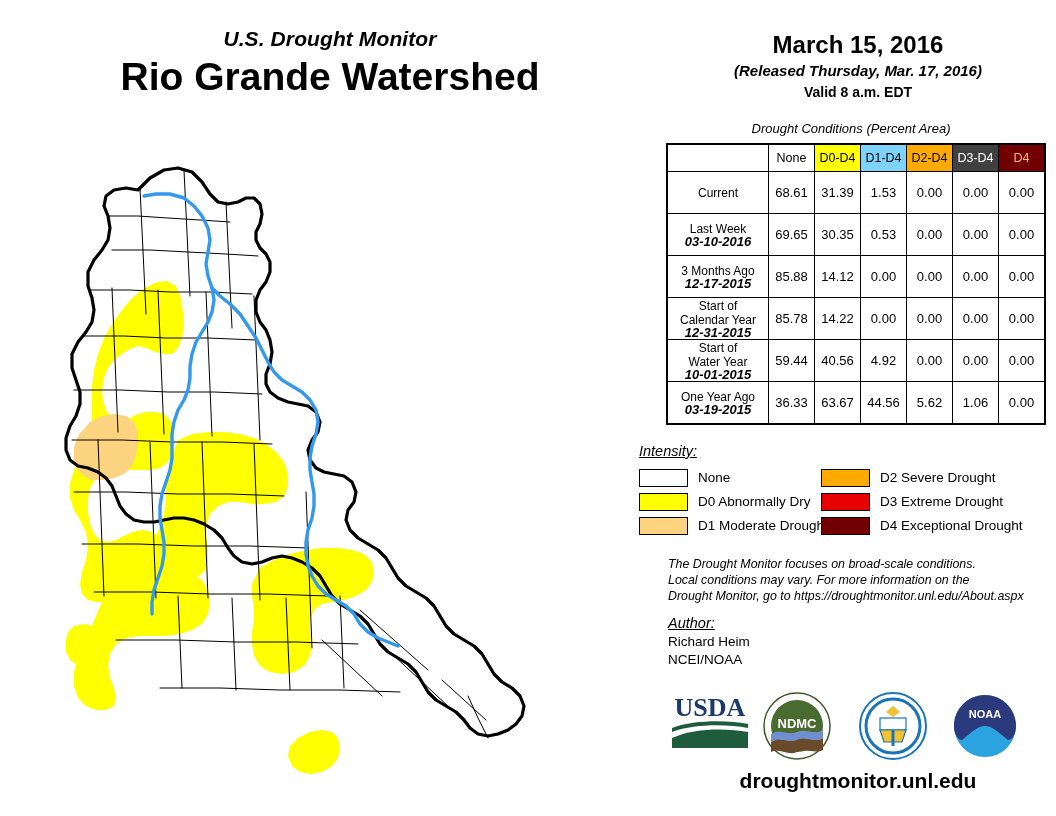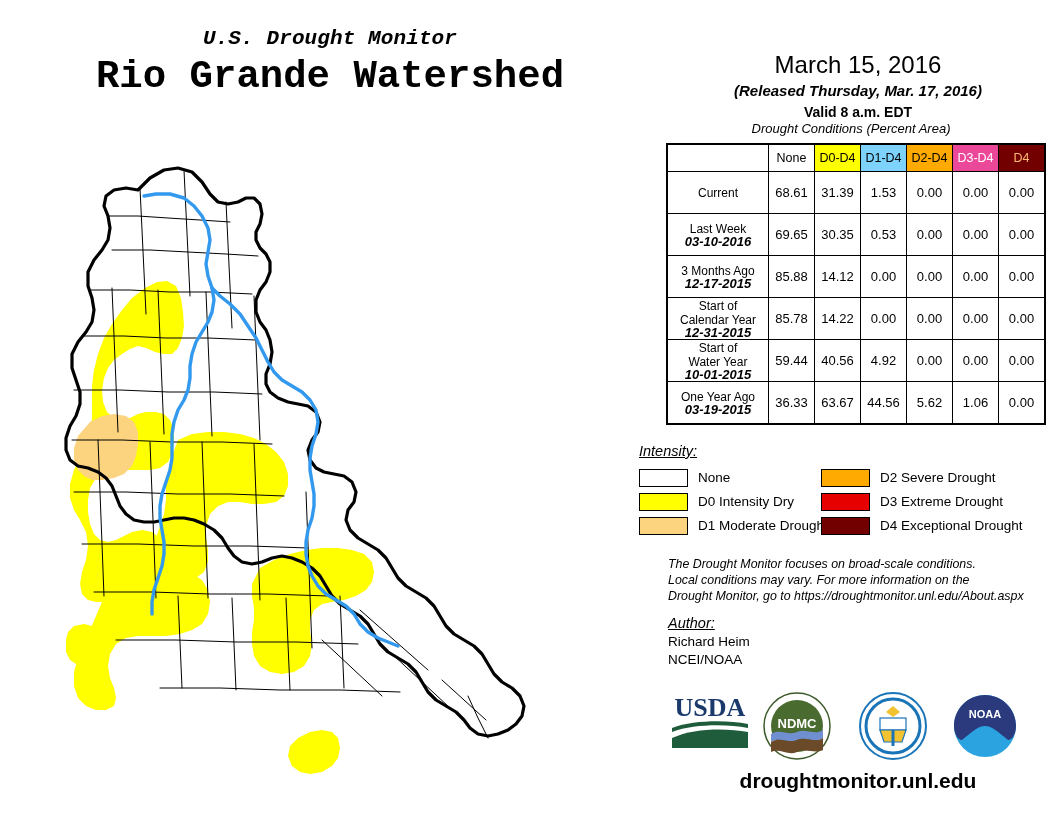--- a/index.html
+++ b/index.html
@@ -13,21 +13,21 @@
     position: relative;
     overflow: hidden;
     font-family: "Liberation Sans", sans-serif;
     color: #000000;
   }
 
   
   #left-panel {
     position: absolute;
     left: 0; top: 0;
-    width: 660px; height: 611px; font-family: Liberation Mono, monospace;
+    width: 660px; height: 611px;
   }
   #title-block {
     position: absolute;
     left: 0; top: 26px;
     width: 660px;
     text-align: center;
   }
   #dm-supertitle {
     font-size: 21px;
     font-weight: bold;
@@ -55,23 +55,22 @@
     width: 396px; height: 816px;
   }
   #date-block {
     position: absolute;
     left: 0; top: 30px;
     width: 396px;
     text-align: center;
   }
   #valid-date {
     font-size: 24px;
-    font-weight: normal;
+    font-weight: bold;
     line-height: 29px;
-    margin-top: 20px;
   }
   #released-date {
     font-size: 15px;
     font-weight: bold;
     font-style: italic;
     line-height: 20px;
     margin-top: 2px;
   }
   #valid-time {
     font-size: 14px;
@@ -133,21 +132,21 @@
   }
   td.val {
     width: 45px;
     height: 41px;
     font-size: 13px;
   }
   th.hdr.none-h  { background: #ffffff; }
   th.hdr.d0-h    { background: #ffff00; }
   th.hdr.d1-h    { background: #7dd3fc; }
   th.hdr.d2-h    { background: #ffaa00; }
-  th.hdr.d3-h    { background: #ec4899; color: #ffffff; }
+  th.hdr.d3-h    { background: #404040; color: #ffffff; }
   th.hdr.d4-h    { background: #730000; color: #fdba74; }
 
   
   #intensity-block {
     position: absolute;
     left: 639px; top: 442px;
     width: 388px;
   }
   #intensity-title {
     font-size: 14.5px;
@@ -512,21 +511,21 @@
       <div class="legend-item">
         <span class="swatch sw-none" style="background: rgb(255, 255, 255);"></span>
         <span class="legend-label">None</span>
       </div>
       <div class="legend-item">
         <span class="swatch sw-d2" style="background: rgb(255, 170, 0);"></span>
         <span class="legend-label">D2 Severe Drought</span>
       </div>
       <div class="legend-item">
         <span class="swatch sw-d0" style="background: rgb(255, 255, 0);"></span>
-        <span class="legend-label">D0 Intensity Dry</span>
+        <span class="legend-label">D0 Abnormally Dry</span>
       </div>
       <div class="legend-item">
         <span class="swatch sw-d3" style="background: rgb(230, 0, 0);"></span>
         <span class="legend-label">D3 Extreme Drought</span>
       </div>
       <div class="legend-item">
         <span class="swatch sw-d1" style="background: rgb(252, 211, 127);"></span>
         <span class="legend-label">D1 Moderate Drought</span>
       </div>
       <div class="legend-item">

